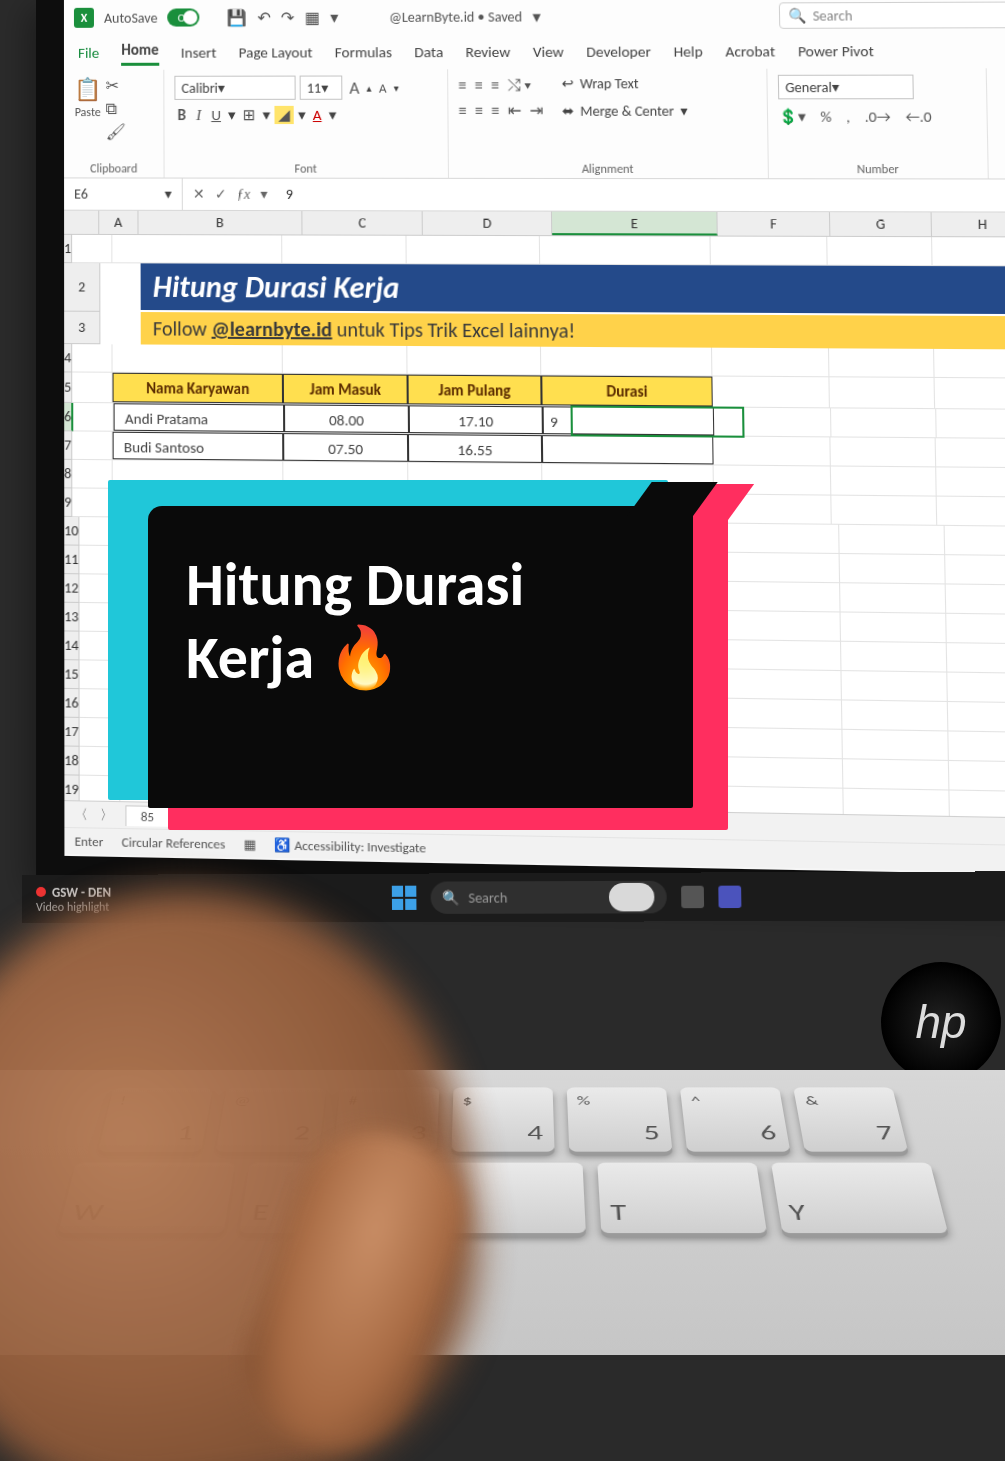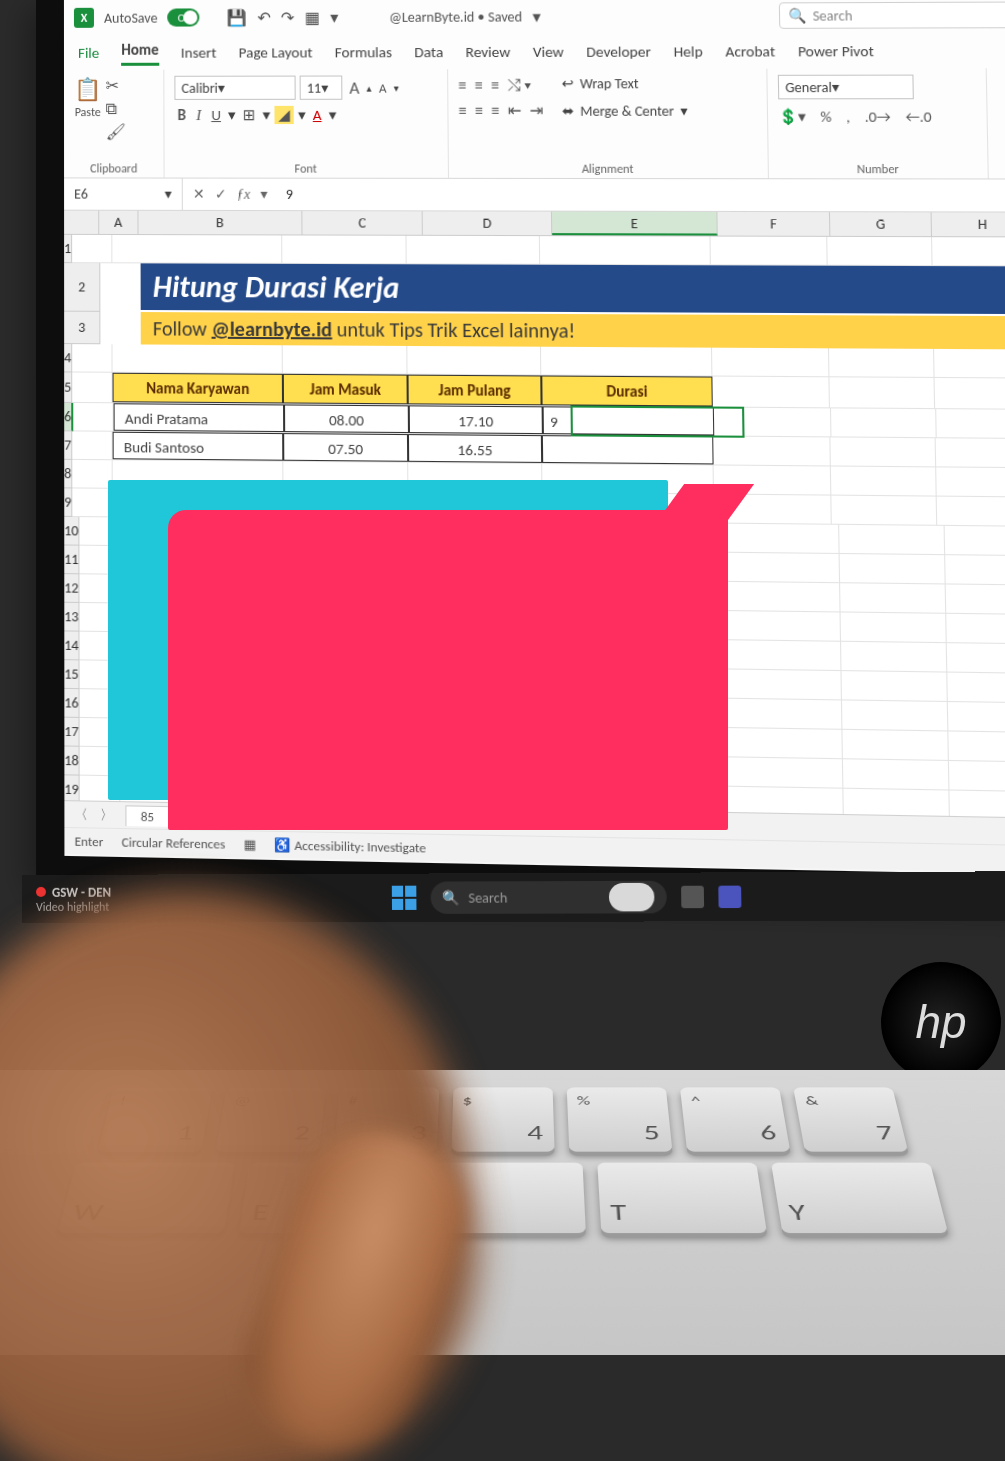--- a/index.html
+++ b/index.html
@@ -824,13 +824,17 @@
       </div>
   </div>
 </div>
 
 <div class="hand"></div>
 <div class="thumb"></div>
 
 <div class="overlay-wrap">
   <div class="under1"></div>
   <div class="under2"></div>
+  <div class="overlay">
+    <div>Hitung Durasi</div>
+    <div>Kerja 🔥</div>
+  </div>
 </div>
 
 </body></html>

